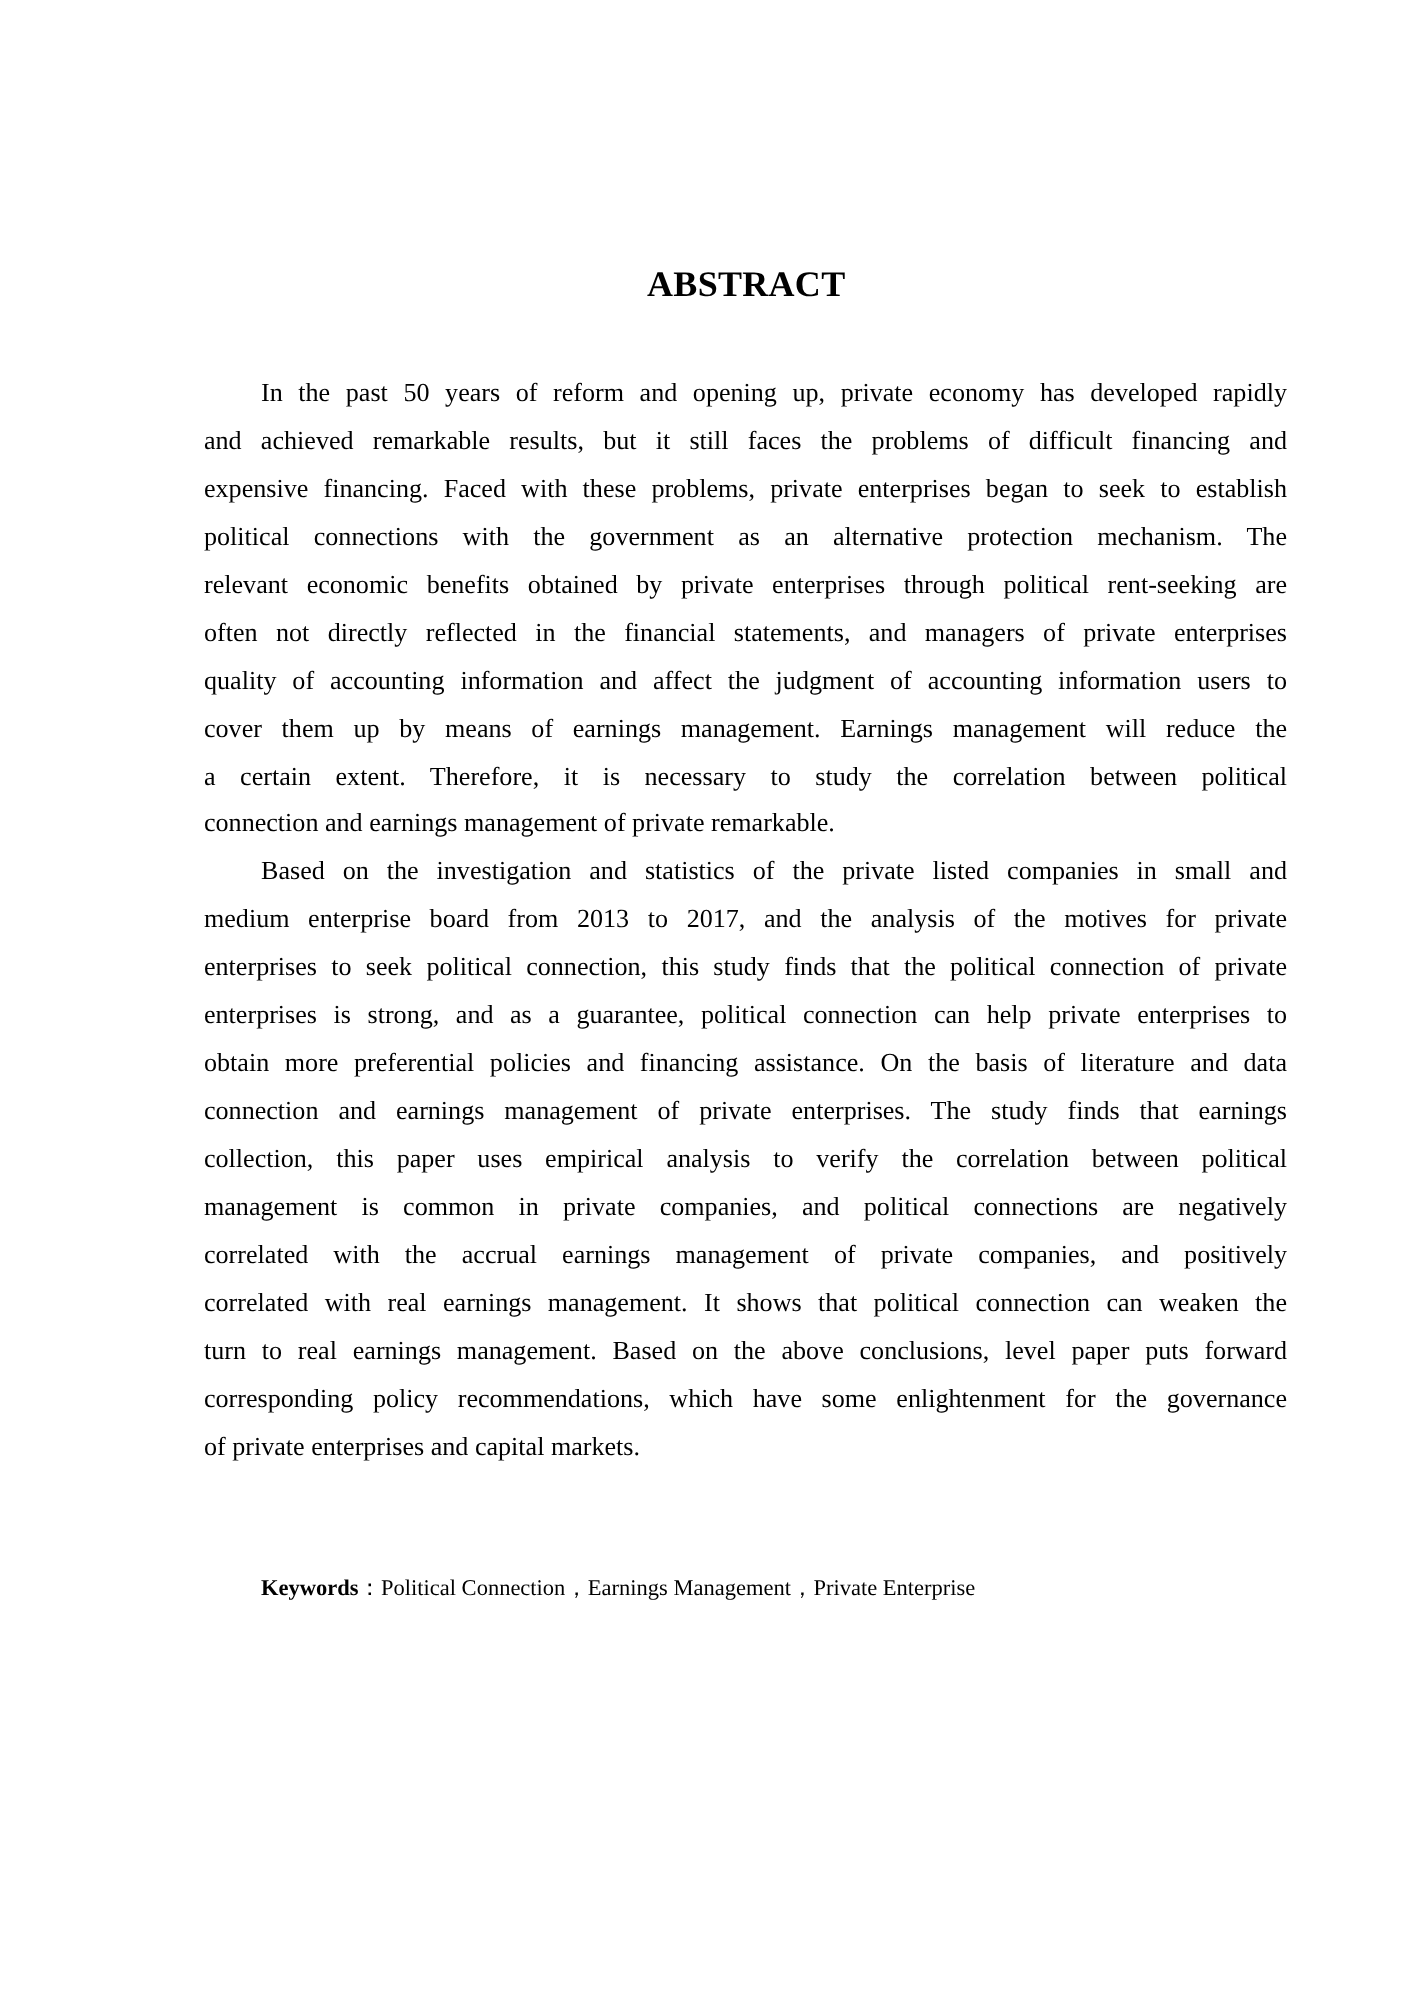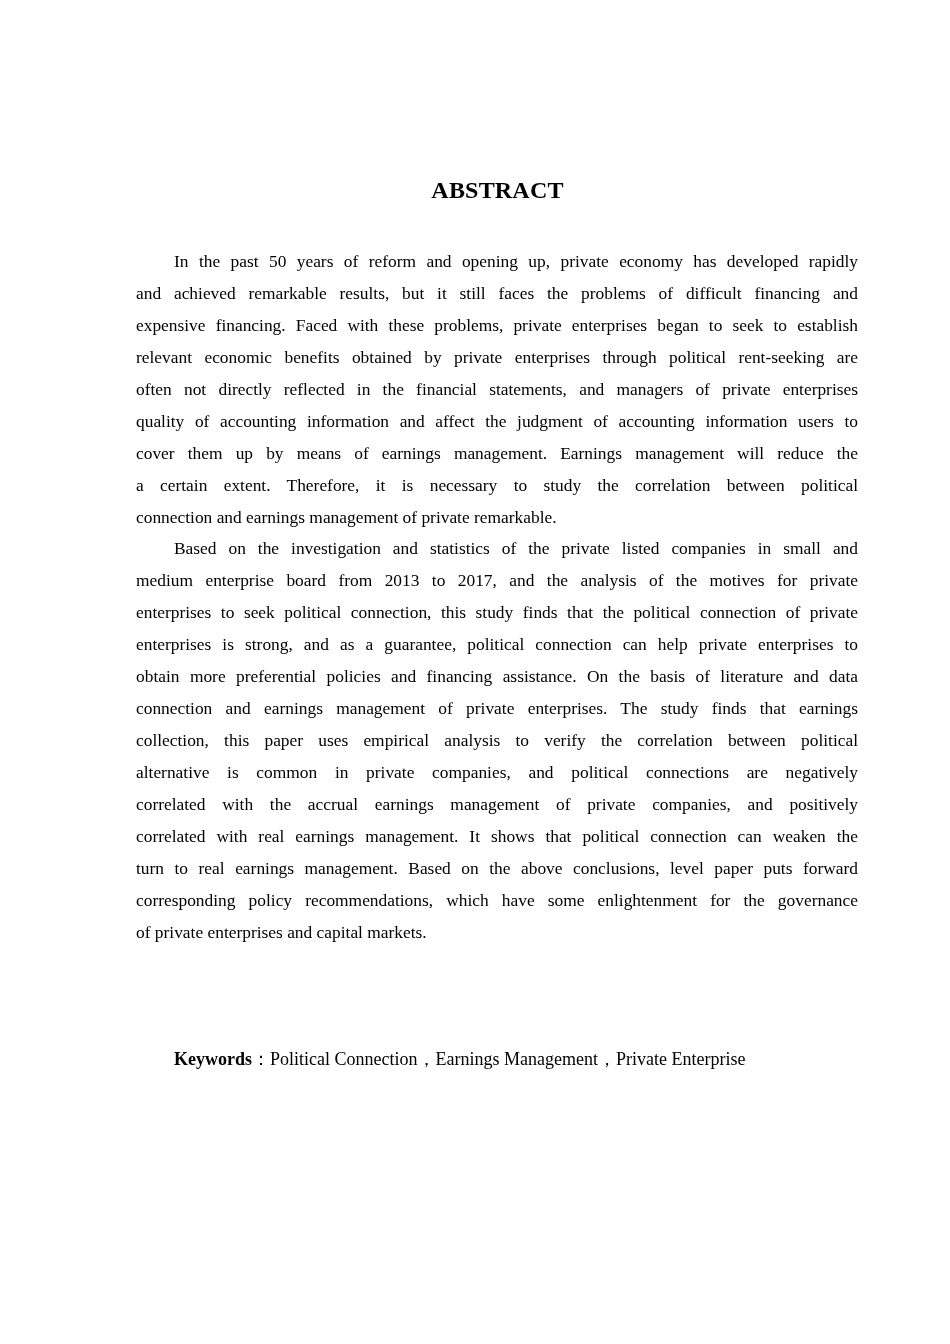--- a/index.html
+++ b/index.html
@@ -55,55 +55,56 @@
     .line.last {
       text-align-last: left;
     }
     .line.indent {
       padding-left: 38px;
     }
     .keywords {
       position: absolute;
       left: 174px;
       top: 1044px;
-      font-size: 18px;
+      font-size: 15px;
       line-height: 31px;
       white-space: nowrap;
     }
     .kw-label {
       font-weight: bold;
     }
   </style>
 </head>
 <body>
 
 <div class="page">
   <div class="title">ABSTRACT</div>
 
   <div class="body-text">
     <div class="para">
       <span class="line indent">In the past 50 years of reform and opening up, private economy has developed rapidly</span>
       <span class="line">and achieved remarkable results, but it still faces the problems of difficult financing and</span>
       <span class="line">expensive financing. Faced with these problems, private enterprises began to seek to establish</span>
+      <span class="line">political connections with the government as an alternative protection mechanism. The</span>
       <span class="line">relevant economic benefits obtained by private enterprises through political rent-seeking are</span>
       <span class="line">often not directly reflected in the financial statements, and managers of private enterprises</span>
       <span class="line">quality of accounting information and affect the judgment of accounting information users to</span>
       <span class="line">cover them up by means of earnings management. Earnings management will reduce the</span>
       <span class="line">a certain extent. Therefore, it is necessary to study the correlation between political</span>
       <span class="line last">connection and earnings management of private remarkable.</span>
     </div>
     <div class="para">
       <span class="line indent">Based on the investigation and statistics of the private listed companies in small and</span>
       <span class="line">medium enterprise board from 2013 to 2017, and the analysis of the motives for private</span>
       <span class="line">enterprises to seek political connection, this study finds that the political connection of private</span>
       <span class="line">enterprises is strong, and as a guarantee, political connection can help private enterprises to</span>
       <span class="line">obtain more preferential policies and financing assistance. On the basis of literature and data</span>
       <span class="line">connection and earnings management of private enterprises. The study finds that earnings</span>
       <span class="line">collection, this paper uses empirical analysis to verify the correlation between political</span>
-      <span class="line">alternative is common in private companies, and political connections are negatively</span>
+      <span class="line">management is common in private companies, and political connections are negatively</span>
       <span class="line">correlated with the accrual earnings management of private companies, and positively</span>
       <span class="line">correlated with real earnings management. It shows that political connection can weaken the</span>
       <span class="line">turn to real earnings management. Based on the above conclusions, level paper puts forward</span>
       <span class="line">corresponding policy recommendations, which have some enlightenment for the governance</span>
       <span class="line last">of private enterprises and capital markets.</span>
     </div>
   </div>
 
   <div class="keywords">
     <span class="kw-label">Keywords</span><span>：</span><span>Political Connection</span><span>，</span><span>Earnings Management</span><span>，</span><span>Private Enterprise</span>

